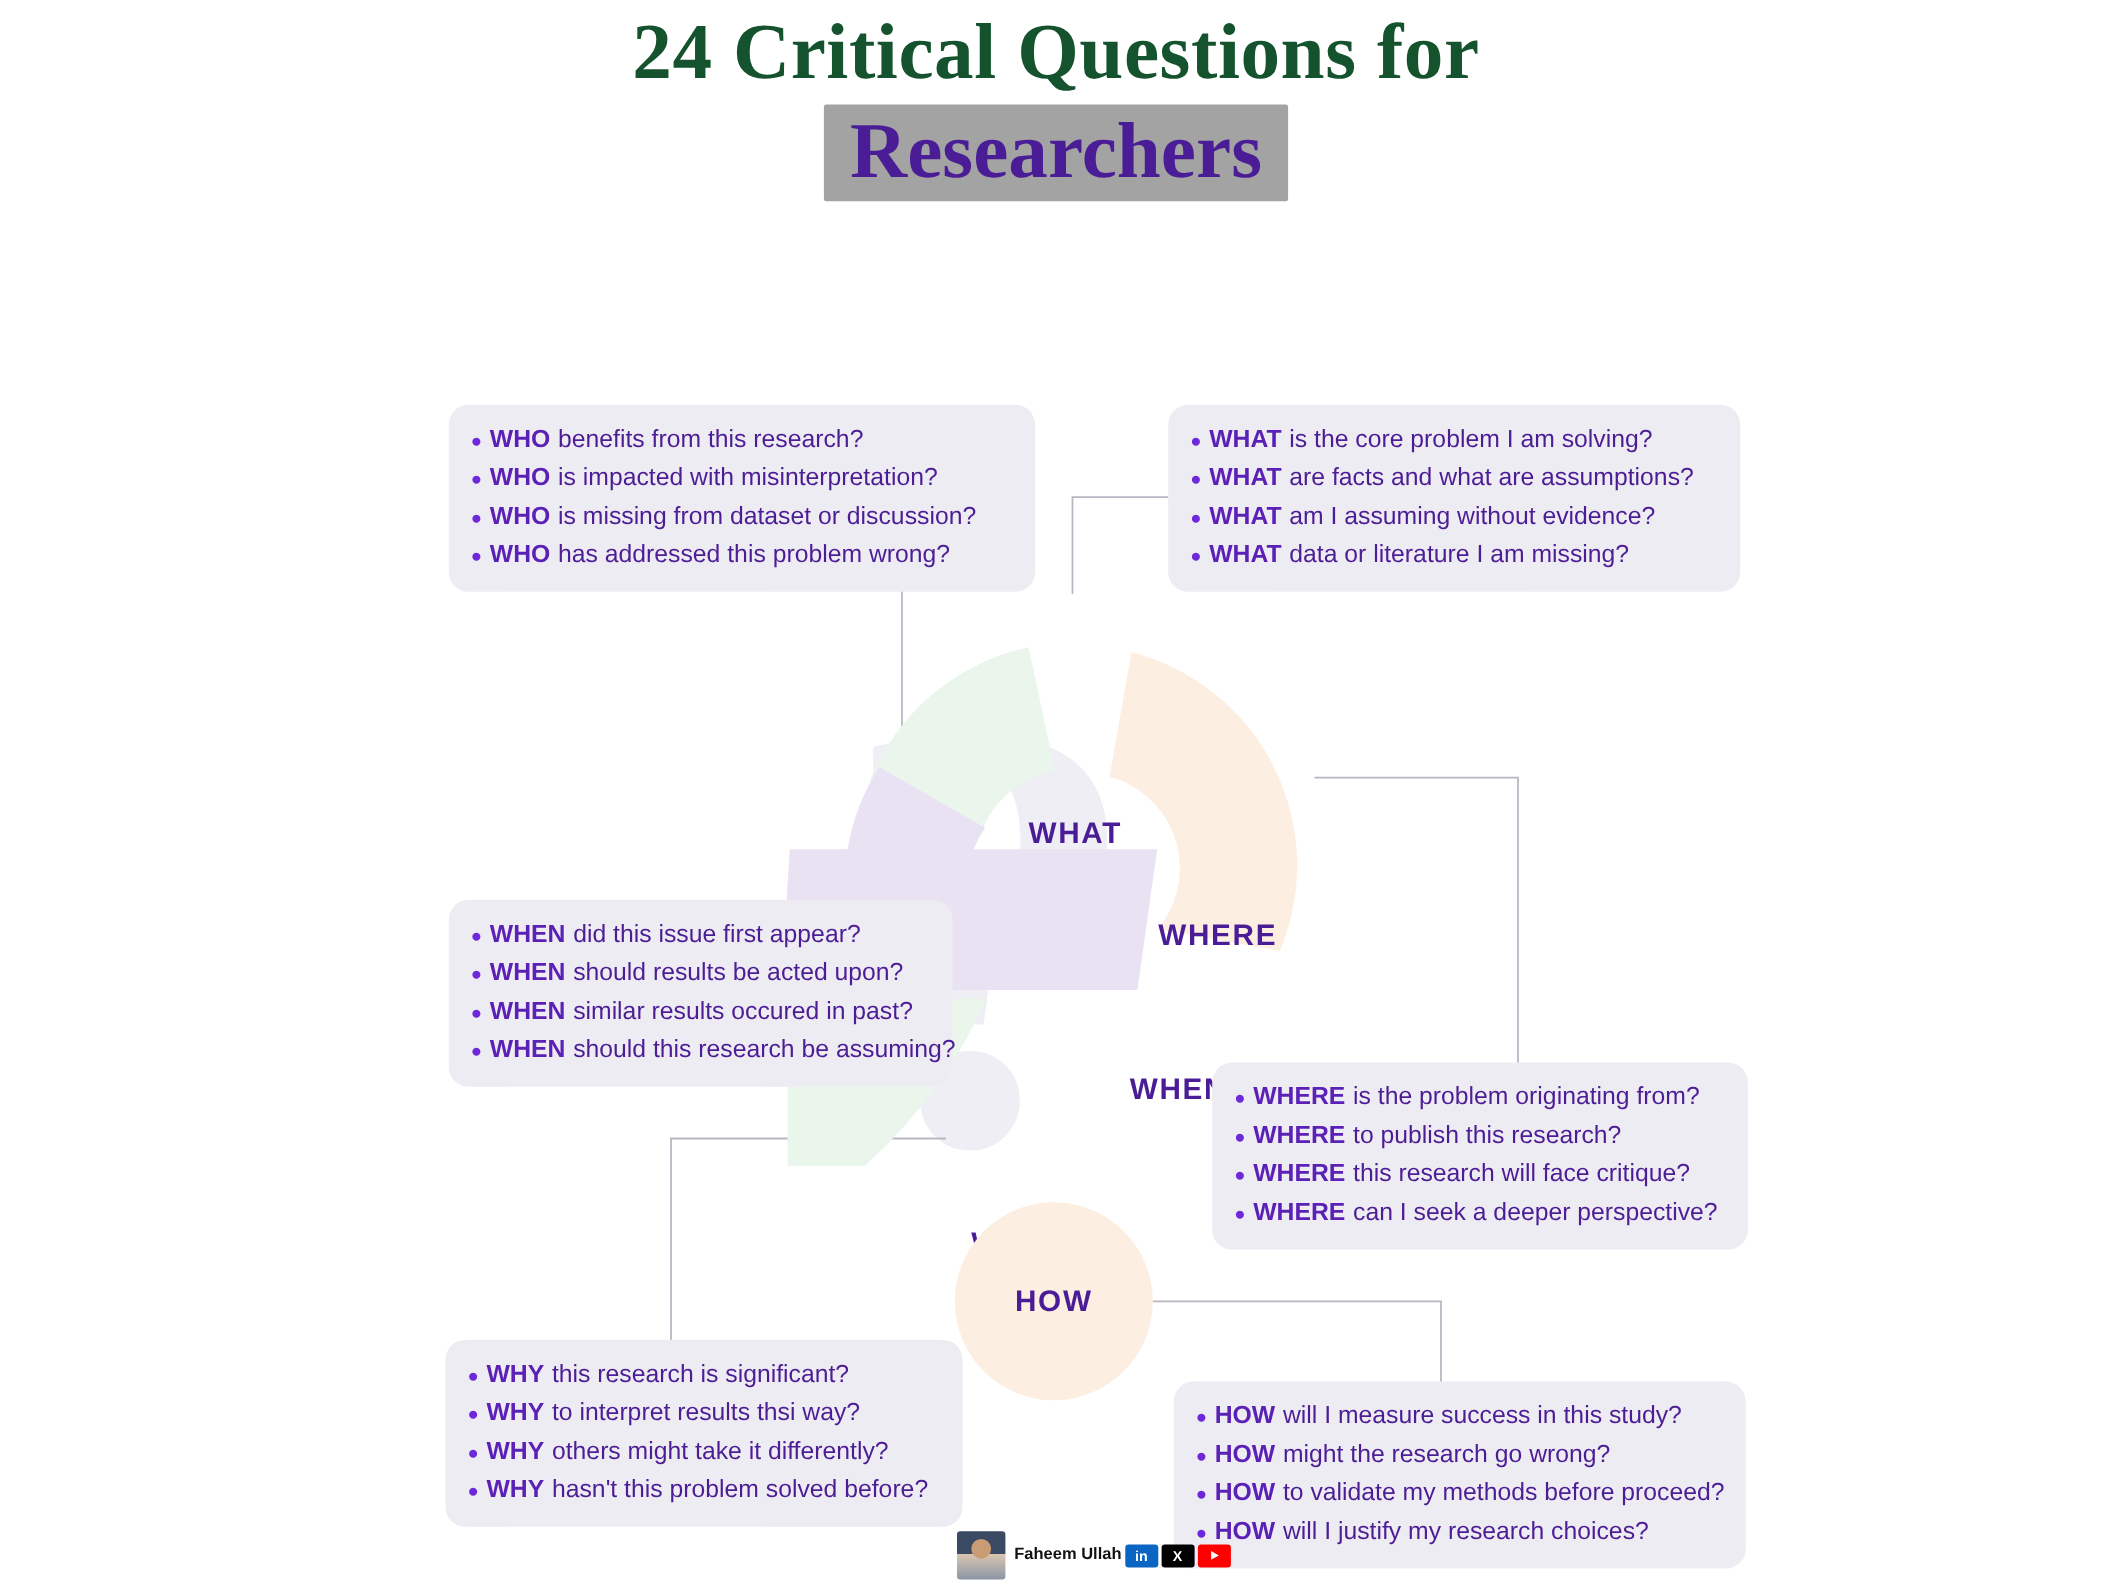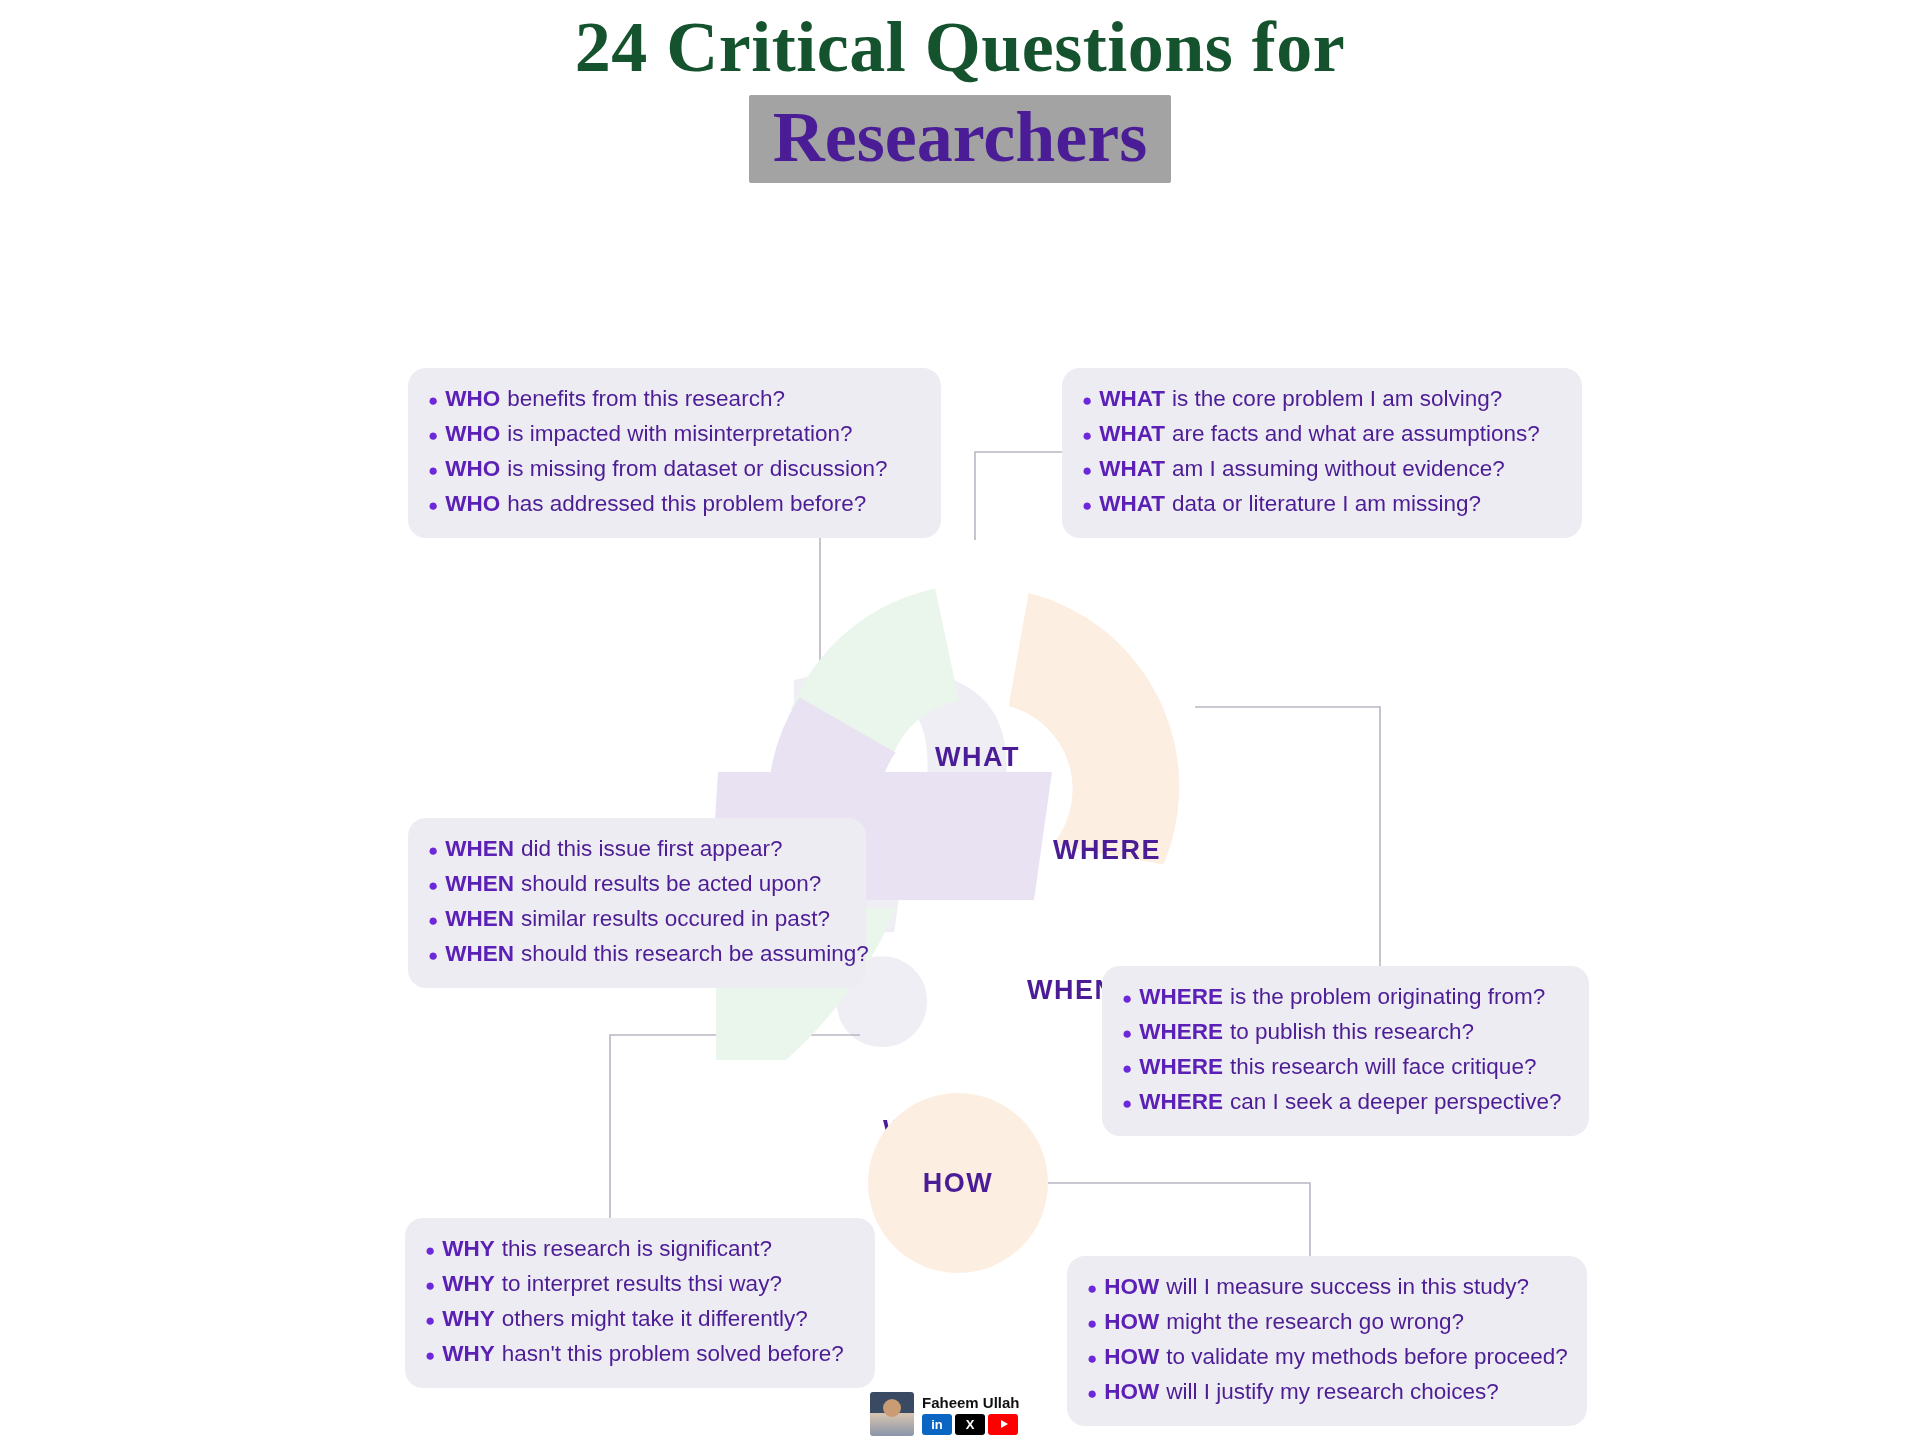--- a/index.html
+++ b/index.html
@@ -157,21 +157,21 @@
   .avatar::after {
     content: "";
     position: absolute;
     left: 13px;
     top: 7px;
     width: 18px;
     height: 18px;
     border-radius: 50%;
     background: #c99c74;
   }
-  .footer-right { display: flex; flex-direction: column; gap: 3px; }
+  .footer-right { display: flex; gap: 3px; }
   .footer-name {
     font-size: 15px;
     font-weight: 700;
     color: #111;
   }
   .social-row { display: flex; gap: 3px; align-items: center; }
   .soc {
     width: 30px;
     height: 21px;
     border-radius: 3px;
@@ -264,21 +264,21 @@
     <span class="qtext">is impacted with misinterpretation?</span>
   </div>
   <div class="q-row">
     <span class="bullet">●</span>
     <span class="kw">WHO</span>
     <span class="qtext">is missing from dataset or discussion?</span>
   </div>
   <div class="q-row">
     <span class="bullet">●</span>
     <span class="kw">WHO</span>
-    <span class="qtext">has addressed this problem before?</span>
+    <span class="qtext">has addressed this problem wrong?</span>
   </div>
 </div>
 
 <div class="callout" style="left:1062px; top:368px; width:520px;">
   <div class="q-row">
     <span class="bullet">●</span>
     <span class="kw">WHAT</span>
     <span class="qtext">is the core problem I am solving?</span>
   </div>
   <div class="q-row">

